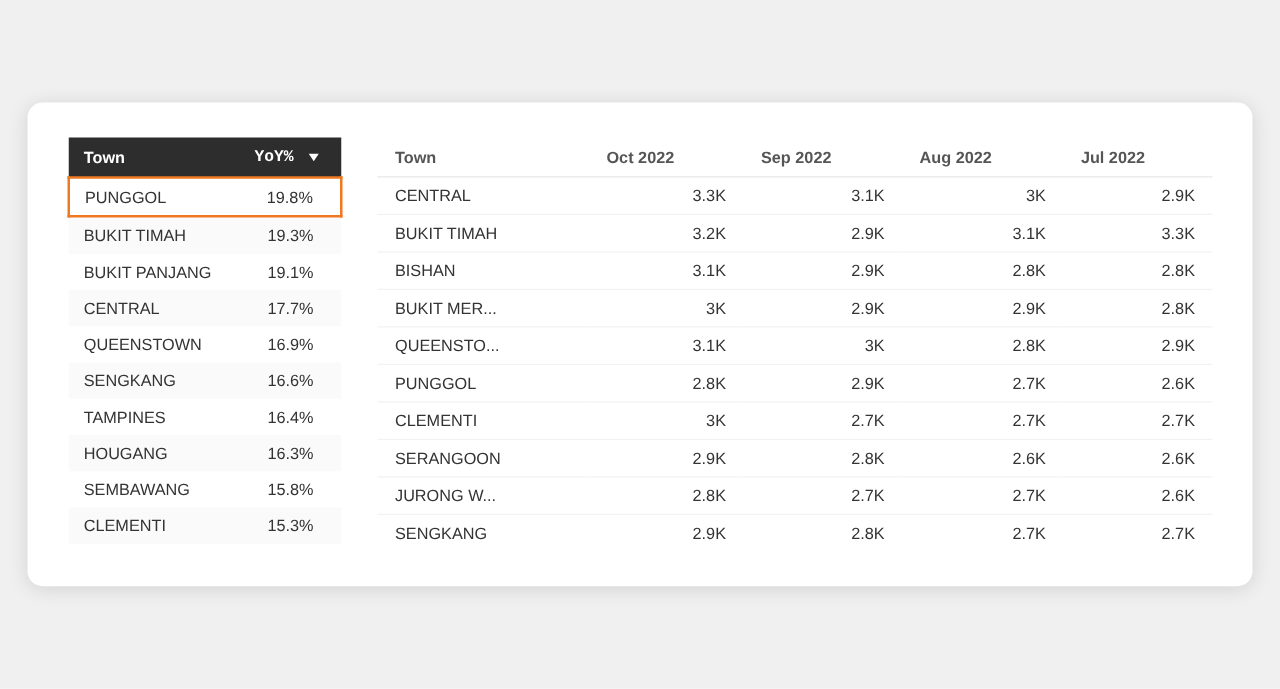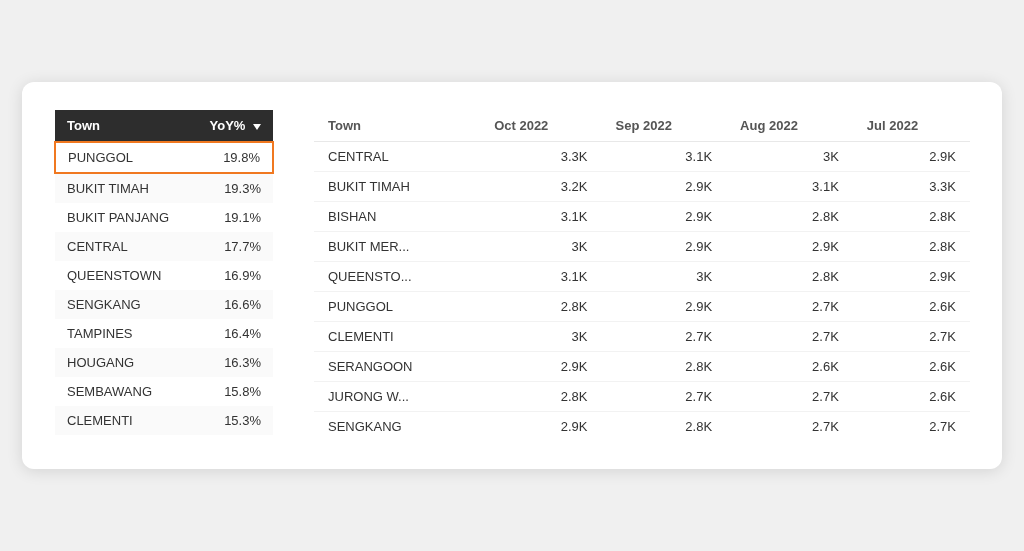--- a/index.html
+++ b/index.html
@@ -11,21 +11,21 @@
       align-items: center;
       min-height: 100vh;
       padding: 10px;
     }
     .card {
       background: #fff;
       border-radius: 12px;
       box-shadow: 0 2px 16px rgba(0,0,0,0.12);
       padding: 28px 32px;
       display: flex;
-      gap: 40px;
+      gap: 28px;
       width: 980px;
       max-width: 100%;
     }
     
     .left-table {
       min-width: 220px;
     }
     .left-table table {
       border-collapse: collapse;
       width: 100%;
@@ -42,21 +42,21 @@
     }
     .left-table thead th:last-child {
       text-align: right;
     }
     .left-table tbody tr td {
       padding: 7px 12px;
       font-size: 13px;
       color: #333;
     }
     .left-table tbody tr td:last-child {
-      text-align: right;
+      text-align: center;
     }
     .left-table tbody tr.highlighted {
       border: 2.5px solid #f07820;
       background: #fff;
     }
     .left-table tbody tr.highlighted td {
       font-weight: 500;
     }
     .left-table tbody tr:not(.highlighted):nth-child(even) {
       background: #fafafa;
@@ -109,21 +109,21 @@
 </head>
 <body>
 
 <div class="card">
 
   <div class="left-table">
     <table>
       <thead>
         <tr>
           <th>Town</th>
-          <th style="text-align:right; white-space:nowrap;">
+          <th style="text-align:left; white-space:nowrap;font-family:Liberation Mono, monospace;">
             YoY% <span class="sort-arrow"></span>
           </th>
         </tr>
       </thead>
       <tbody id="left-tbody">
       <tr class="highlighted">
       <td>PUNGGOL</td>
       <td>19.8%</td>
     </tr>
           <tr>

